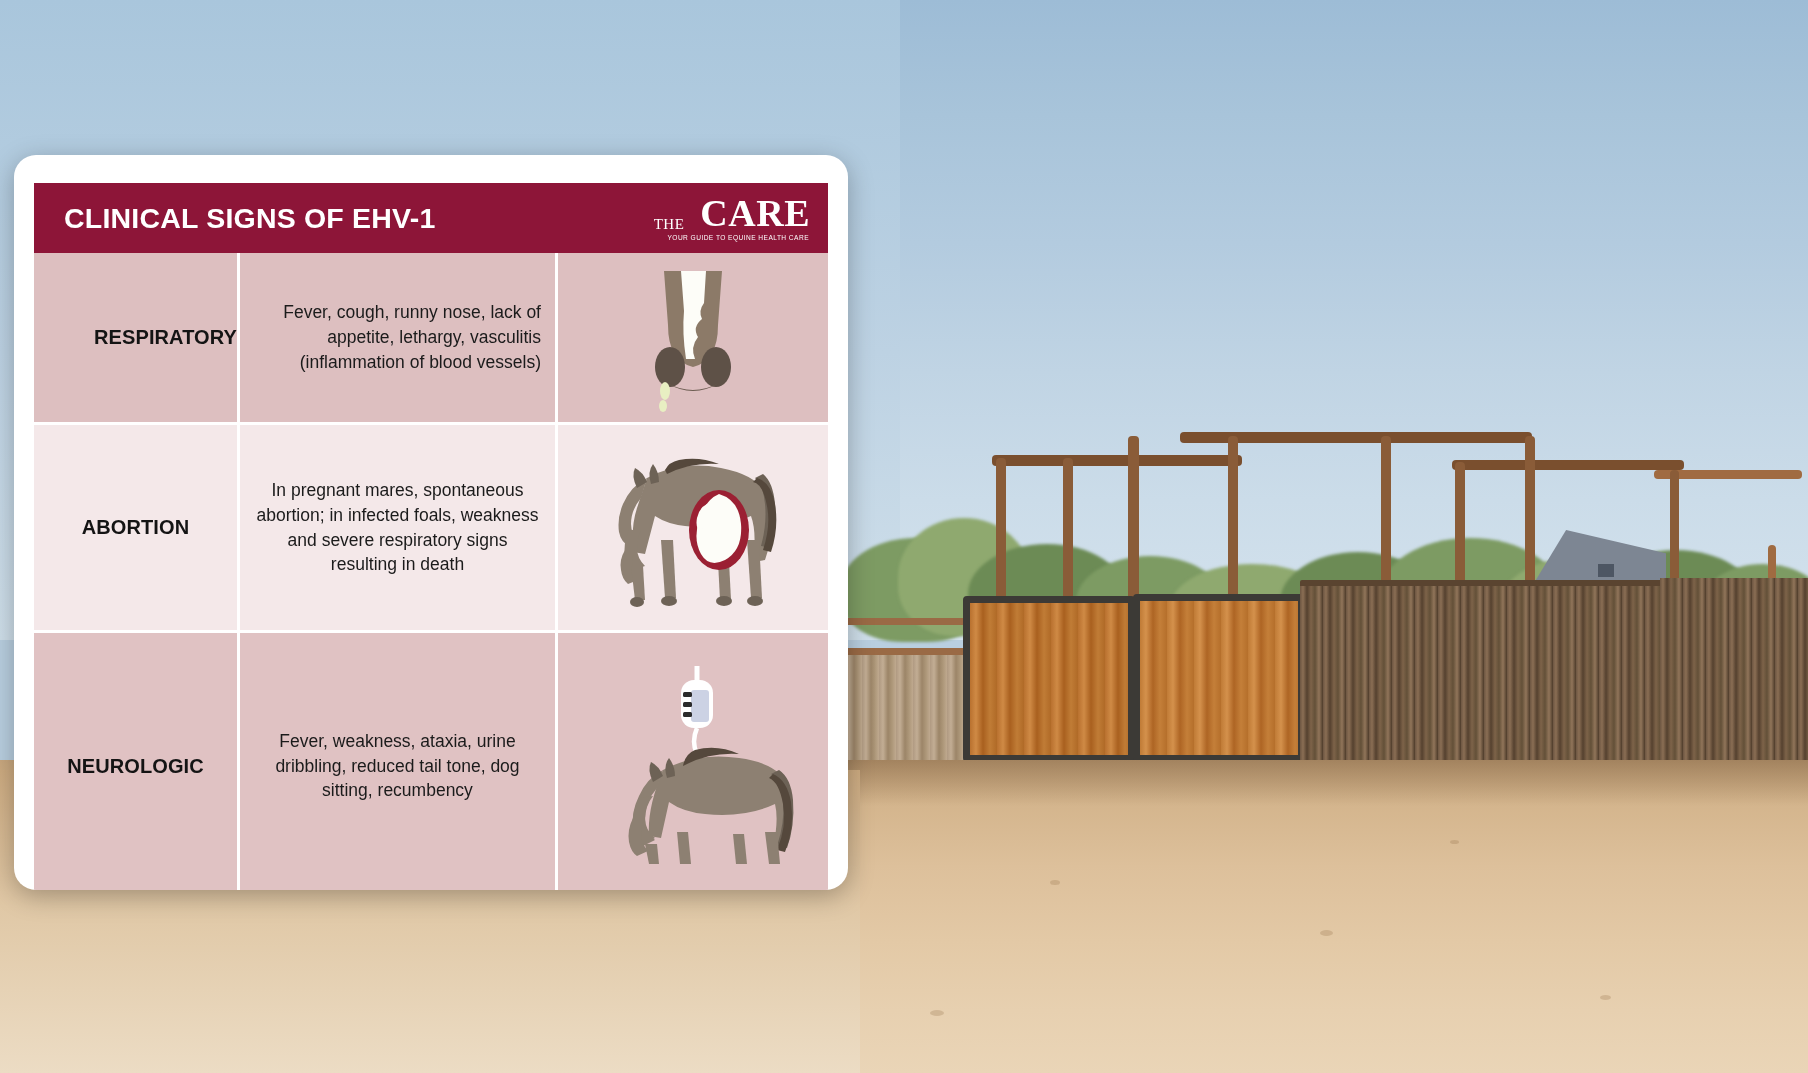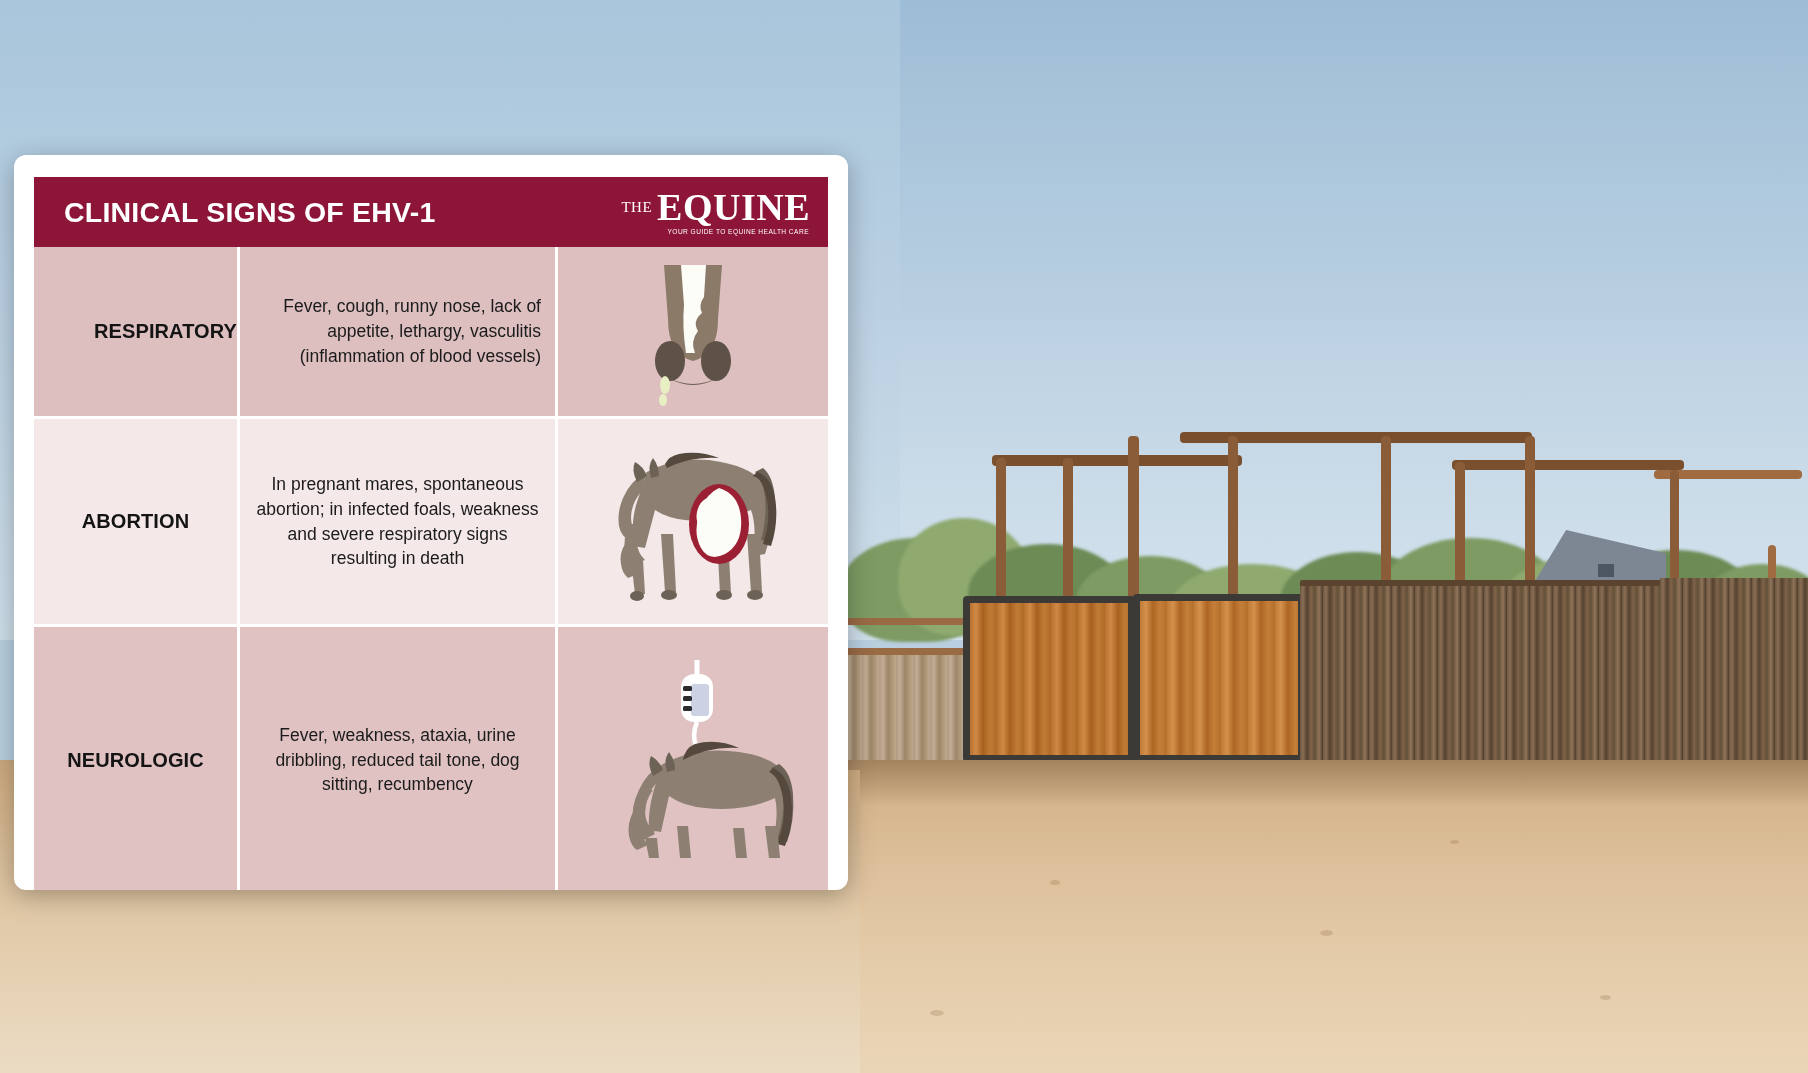--- a/index.html
+++ b/index.html
@@ -113,23 +113,23 @@
   .sand-speck {
     position: absolute; border-radius: 50%; background: rgba(150,115,75,.28);
   }
 
   
   #card {
     position: absolute;
     left: 14px; top: 155px;
     width: 834px; height: 735px;
     background: #ffffff;
-    border-radius: 12px;
+    border-radius: 22px;
     box-shadow: 0 6px 26px rgba(0,0,0,.28);
-    padding: 22px 20px 20px 20px;
+    padding: 28px 20px 20px 20px;
     overflow: hidden;
   }
 
   .card-header {
     position: relative;
     height: 70px;
     background: #8d1538;
     display: flex;
     align-items: center;
     justify-content: space-between;
@@ -137,21 +137,21 @@
   }
   .card-title {
     color: #ffffff;
     font-size: 28.5px;
     font-weight: 800;
     letter-spacing: .2px;
     white-space: nowrap;
   }
 
   .brand { display: flex; flex-direction: column; align-items: flex-end; line-height: 1; }
-  .brand-row { display: flex; align-items: center; gap: 5px; }
+  .brand-row { display: flex; align-items: flex-end; gap: 16px; }
   .brand-the {
     color: #ffffff; font-family: "Liberation Serif", serif;
     font-size: 15px; letter-spacing: .5px;
   }
   .brand-horse {
     color: #ffffff; font-family: "Liberation Serif", serif;
     font-weight: 700; font-size: 38px; letter-spacing: .5px;
   }
   .brand-tag {
     color: #ffffff; font-size: 6.6px; letter-spacing: .45px;
@@ -262,21 +262,21 @@
 </div>
 
 <div id="card">
 
   <div class="card-header">
     <div class="card-title">CLINICAL SIGNS OF EHV-1</div>
 
     <div class="brand">
       <div class="brand-row">
         <span class="brand-the">THE</span>
-        <span class="brand-horse">EQUINE</span>
+        <span class="brand-horse">CARE</span>
       </div>
       <div class="brand-tag">YOUR GUIDE TO EQUINE HEALTH CARE</div>
     </div>
   </div>
 
   <table class="signs">
     <colgroup>
       <col class="col-label">
         <col class="col-desc">
         <col class="col-img">

